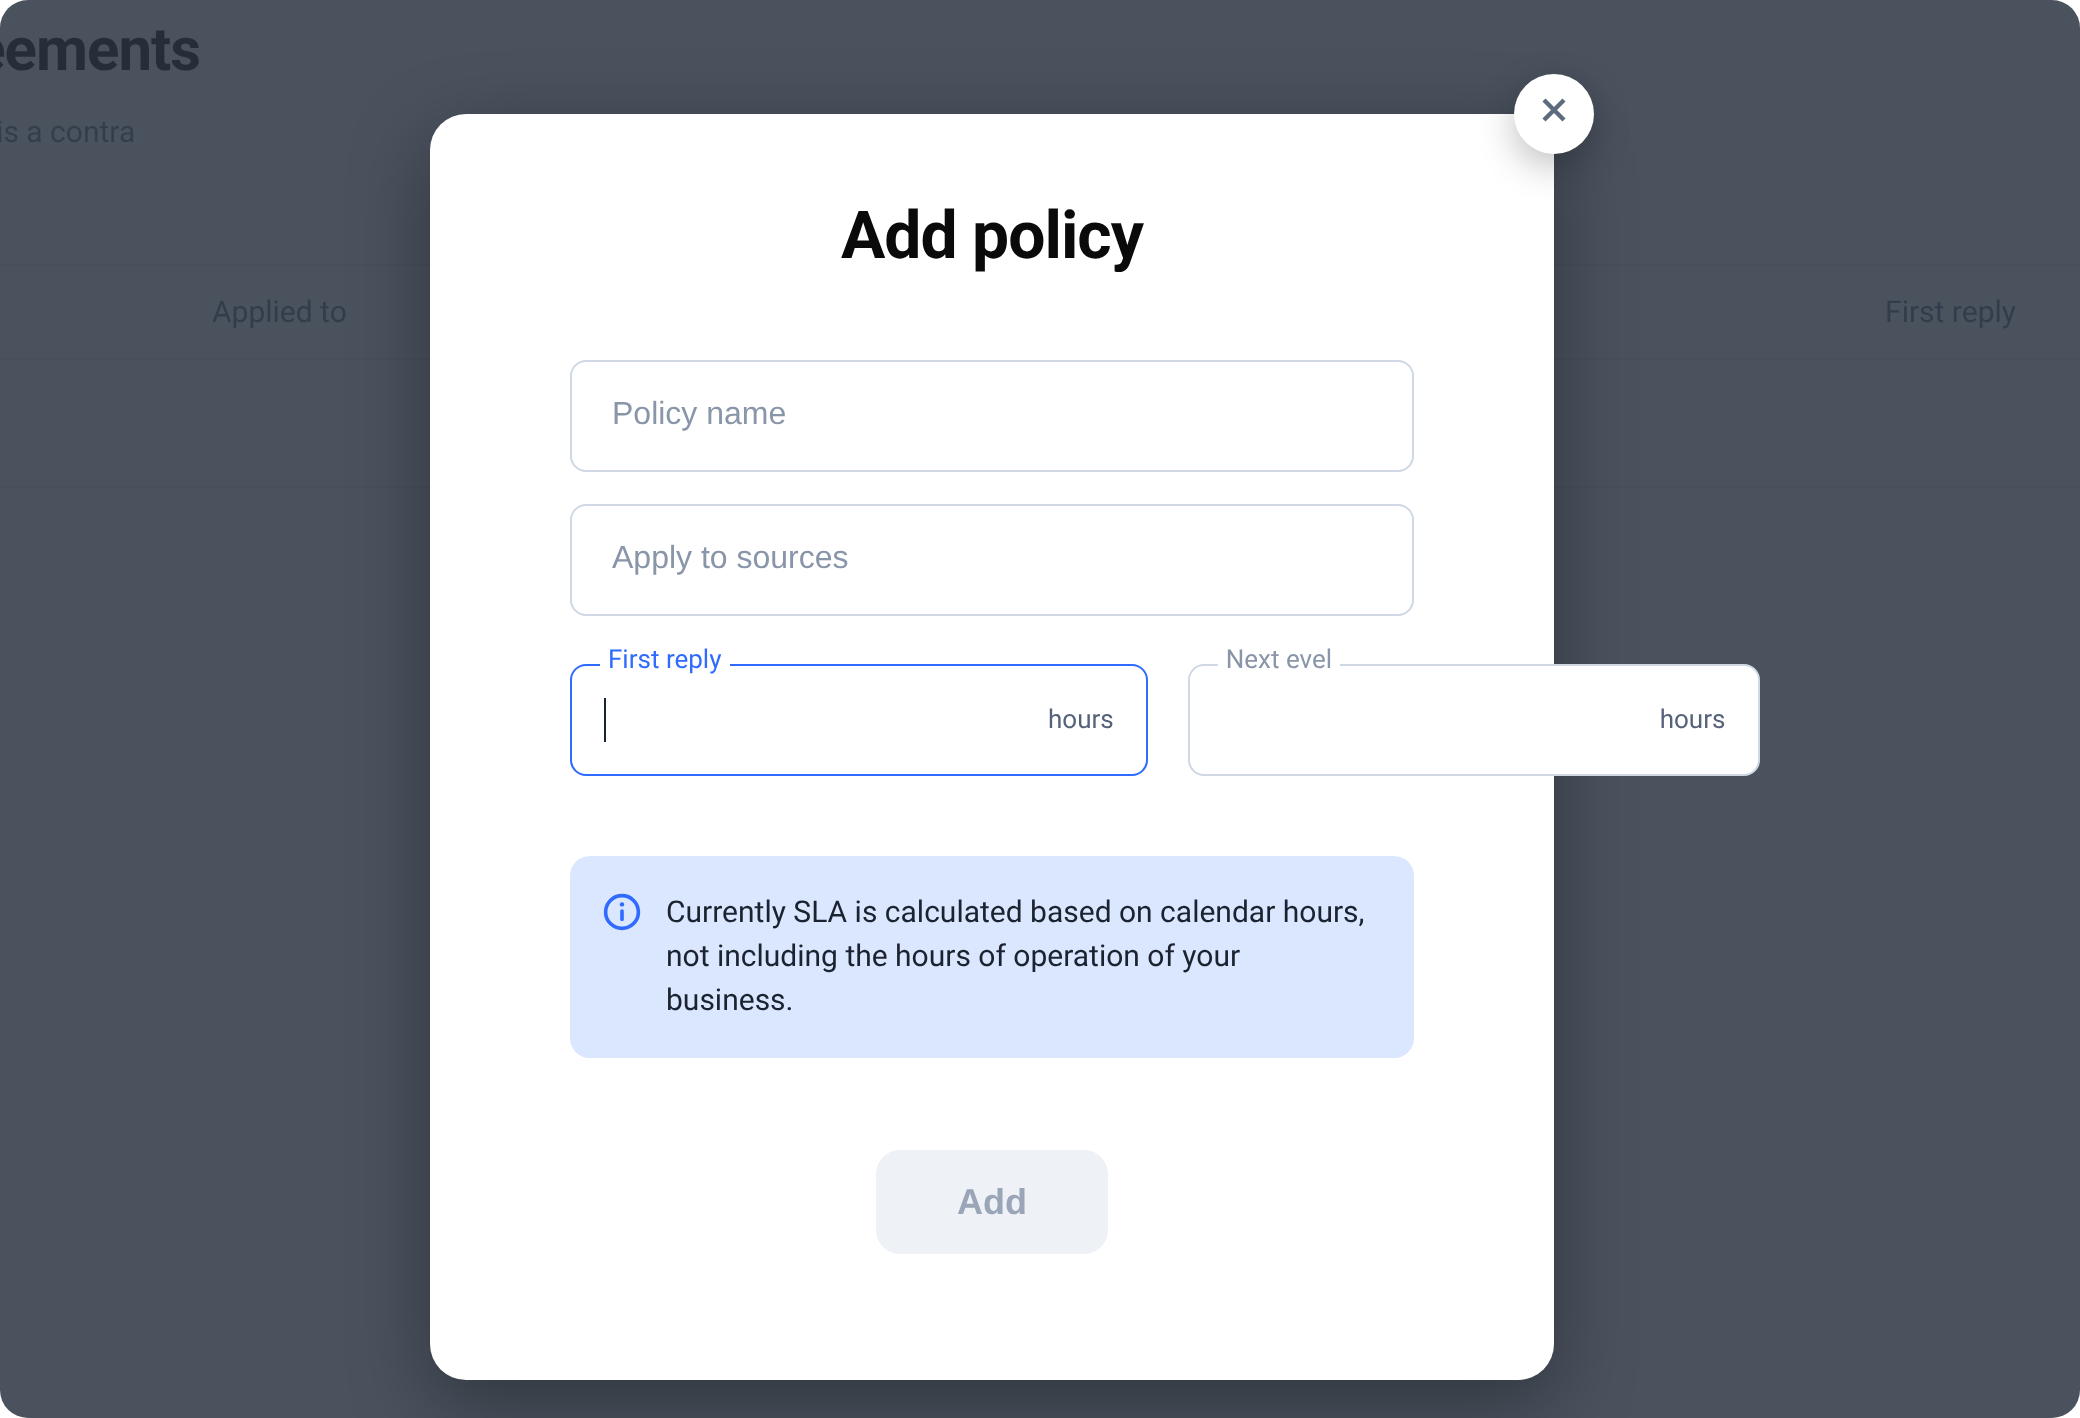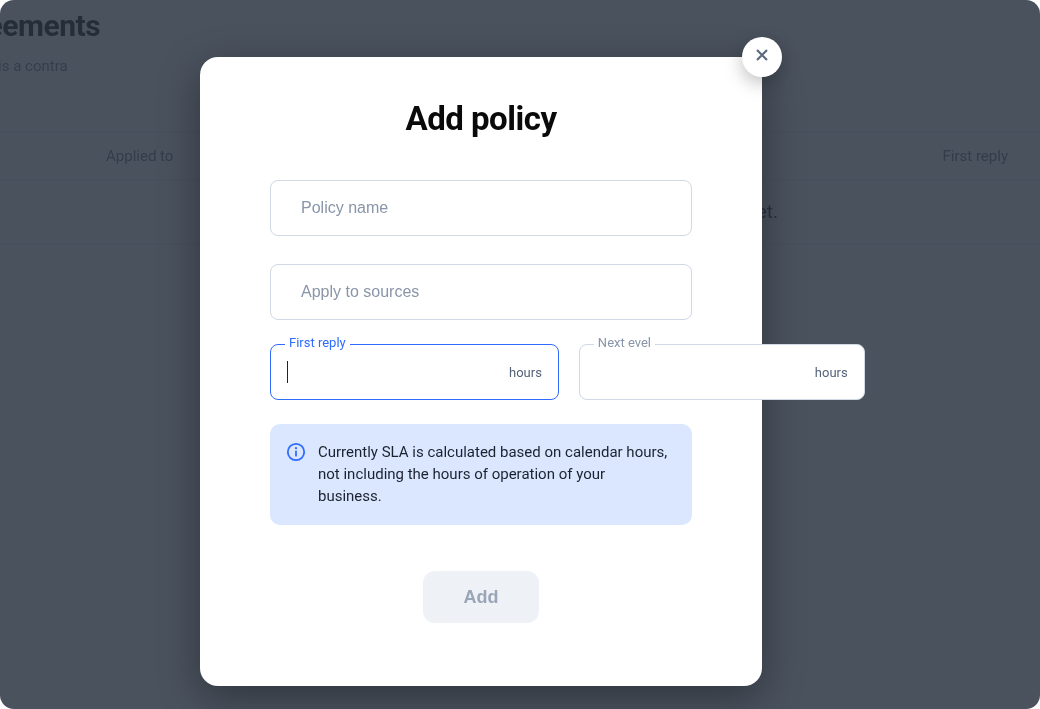--- a/index.html
+++ b/index.html
@@ -61,21 +61,21 @@
     position: absolute; inset: 0;
     background: #2a3442;
     opacity: 0.85;
     border-radius: 14px;
   }
 
   
   .modal {
     position: absolute;
     width: 562px;
-    left: 200px;
+    left: 215px;
     top: 57px;
     background: #fff;
     border-radius: 18px;
     padding: 42px 70px 50px 70px;
     box-shadow: 0 12px 40px rgba(0,0,0,0.35);
   }
   .close-btn {
     position: absolute;
     top: -20px; right: -20px;
     width: 40px; height: 40px;
@@ -94,29 +94,29 @@
     color: #0a0a0a;
     letter-spacing: -0.5px;
     margin-bottom: 42px;
   }
 
   .field {
     width: 100%;
     border: 1.5px solid #cfd8e4;
     border-radius: 8px;
     height: 56px;
-    padding: 0 30px;
+    padding: 0 20px;
     font-size: 16px;
     color: #1b2330;
     outline: none;
     background: #fff;
   }
   .field::placeholder { color: #8995a8; }
   .field-wrap { width: 100%; }
-  .field-wrap + .field-wrap { margin-top: 28px; }
+  .field-wrap + .field-wrap { margin-top: 16px; }
 
   .row2 {
     display: flex; gap: 20px; margin-top: 24px;
   }
   .hour-box {
     position: relative;
     flex: 1;
     border: 1.5px solid #cfd8e4;
     border-radius: 8px;
     height: 56px;
@@ -143,21 +143,21 @@
     background: transparent;
     color: #1b2330;
   }
   .unit {
     padding-right: 16px;
     font-size: 13px;
     color: #56627a;
   }
 
   .info-banner {
-    margin-top: 24px;
+    margin-top: 40px;
     background: #dbe6ff;
     border-radius: 10px;
     padding: 18px 20px 18px 48px;
     position: relative;
     font-size: 15px;
     line-height: 1.45;
     color: #1b2330;
   }
   .info-icon {
     position: absolute; left: 16px; top: 18px;

